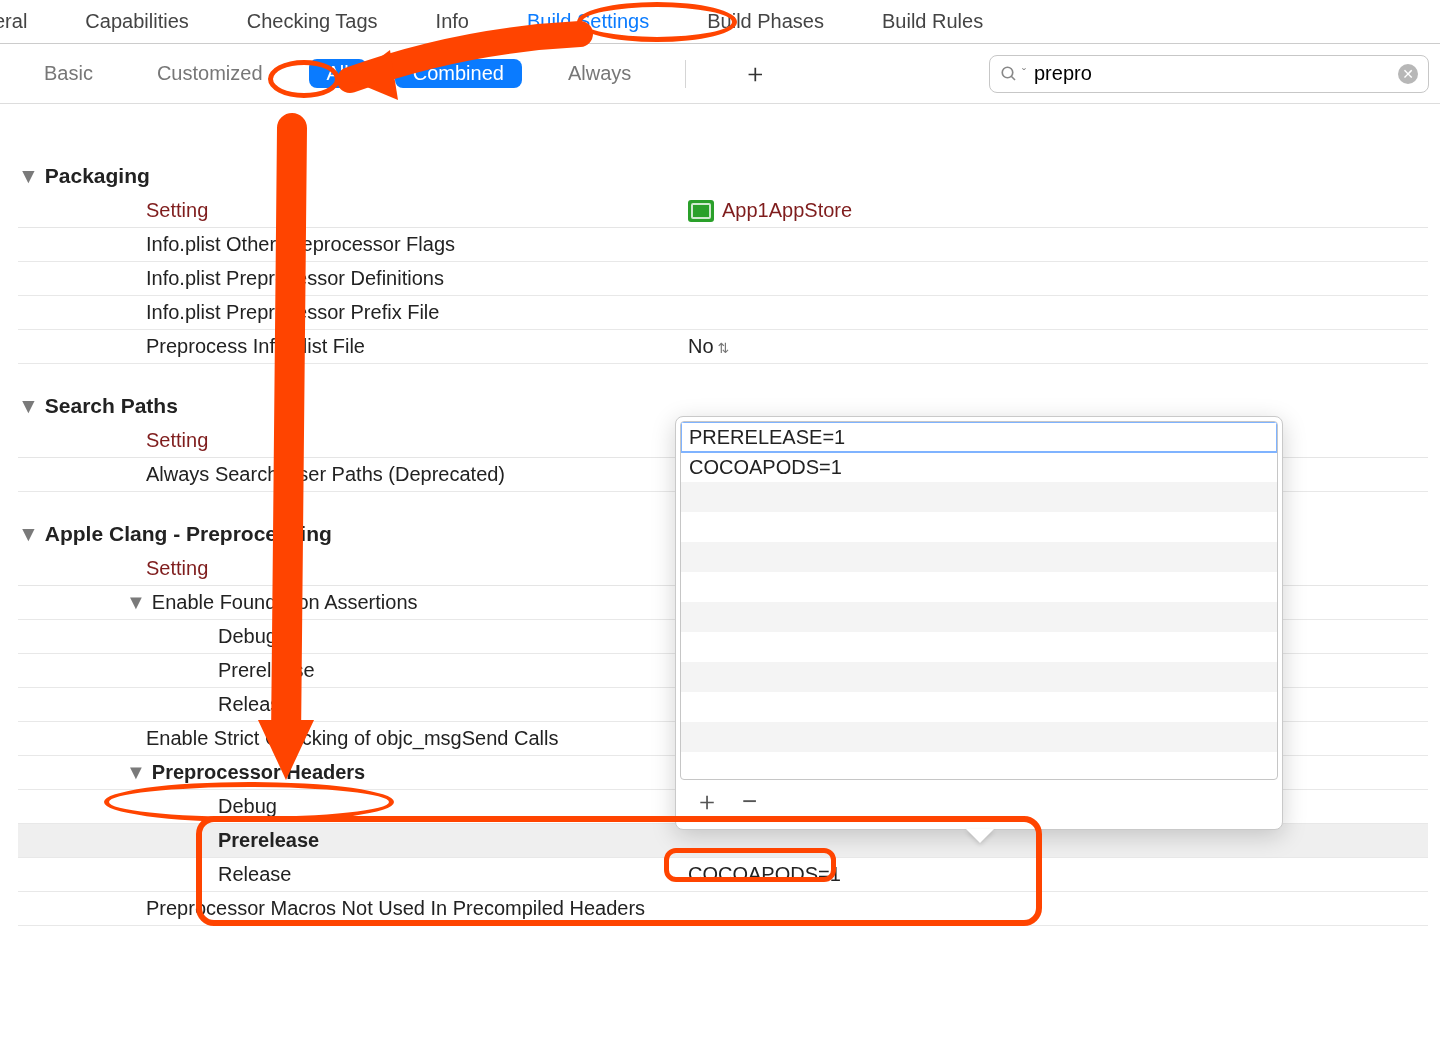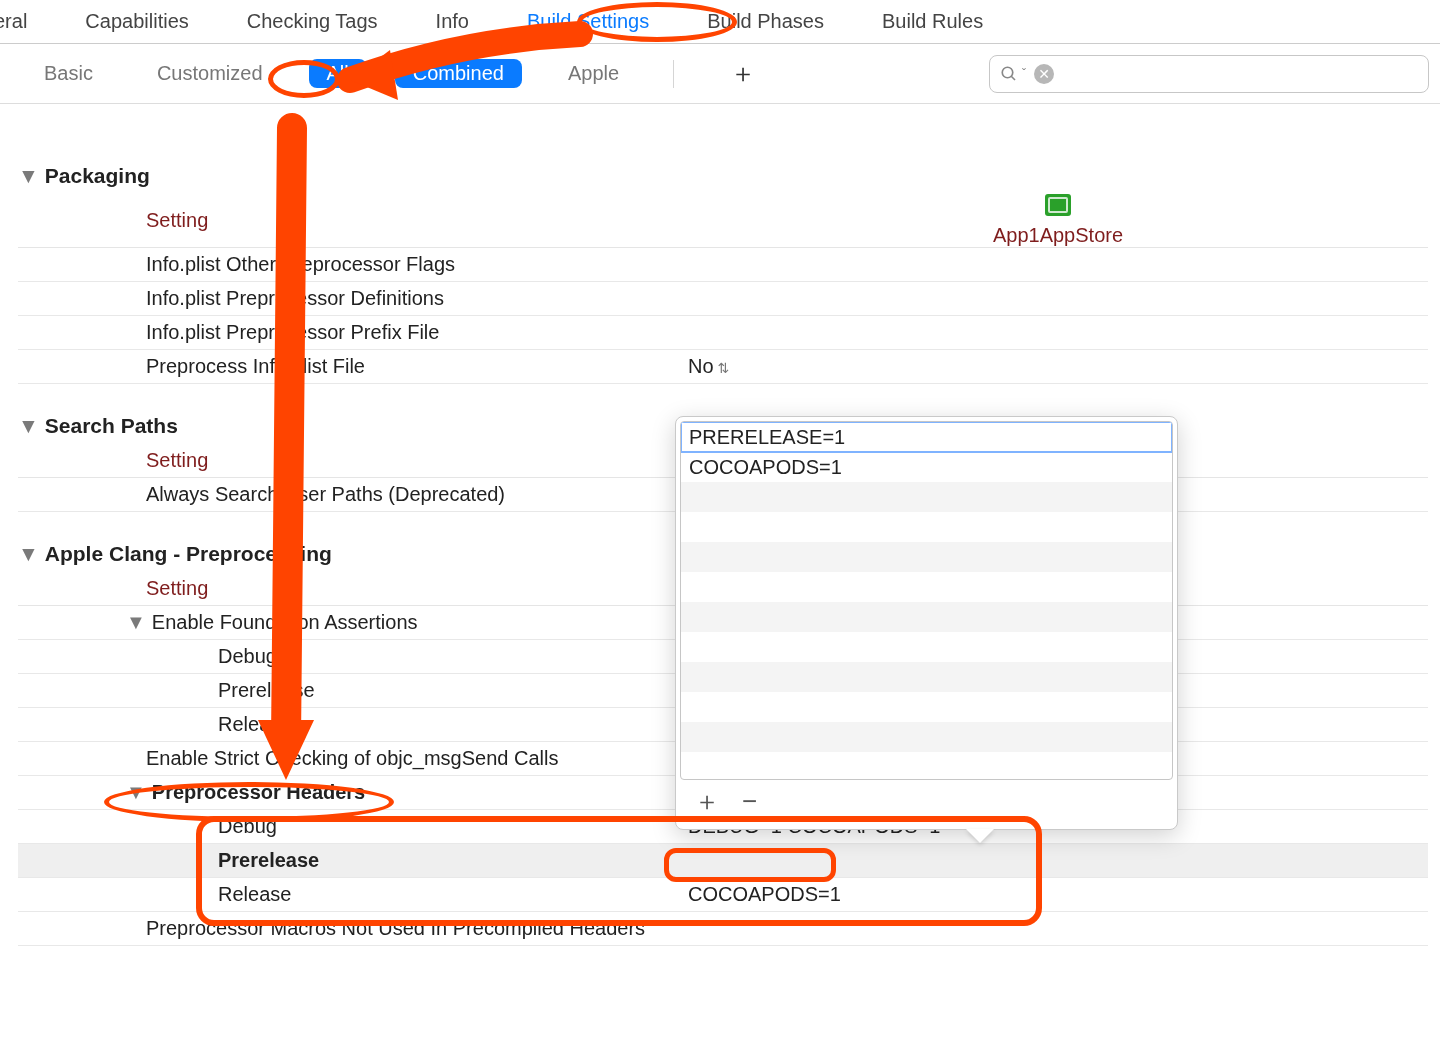--- a/index.html
+++ b/index.html
@@ -95,21 +95,21 @@
   .cols {
     display: grid;
     grid-template-columns: 660px 1fr;
     align-items: center;
     border-bottom: 1px solid #e8e8e8;
     min-height: 34px;
   }
   .cols.header .left, .cols.header .right { color:#7f1d1d; }
   .cols .left { padding-left: 128px; }
   .cols.indent2 .left { padding-left: 200px; }
-  .cols .right { padding-left: 10px; flex-direction: column; }
+  .cols .right { padding-left: 10px; }
   .cols.header { border-bottom: 1px solid #e5e5e5; min-height:34px; }
   .cols.header .right { display:flex; align-items:center; gap:8px; }
 
   .app-icon {
     width: 26px; height: 22px; background:#2aa02a;
     border-radius: 3px; display:inline-block;
     position: relative;
   }
   .app-icon::after {
     content:""; position:absolute; inset:3px; border:2px solid #cfe9cf; border-radius:2px;
@@ -127,21 +127,21 @@
   .row-bold .left, .row-bold .right { font-weight:700; font-size:20px; }
   .row-prerelease { background:#efefef; }
 
   .updown { color:#777; font-size:14px; margin-left:4px; }
 
   
   .popover {
     position: absolute;
     left: 675px;
     top: 416px;
-    width: 503px;
+    width: 608px;
     height: 414px;
     background: #fff;
     border: 1px solid #c9c9c9;
     border-radius: 8px;
     box-shadow: 0 6px 24px rgba(0,0,0,0.18);
     display:flex; flex-direction:column;
     z-index: 20;
   }
   .popover .list {
     flex:1; border:1px solid #c6c6c6; margin:4px; border-radius:4px;
@@ -193,31 +193,32 @@
   <span class="tab active">Build Settings</span>
   <span class="tab">Build Phases</span>
   <span class="tab">Build Rules</span>
 </div>
 
 <div class="filterbar">
   <span class="pill">Basic</span>
   <span class="pill">Customized</span>
   <span class="pill selected">All</span>
   <span class="pill selected">Combined</span>
-  <span class="pill">Apple</span>
+  <span class="pill">Always</span>
   <span class="vline"></span>
   <span class="plus">＋</span>
   <div class="searchbox">
     <span class="search-icon">
       <svg width="18" height="18" viewBox="0 0 24 24" fill="none" stroke="#888" stroke-width="2.2">
           <circle cx="10" cy="10" r="7"></circle>
           <line x1="20" y1="20" x2="15" y2="15"></line>
         </svg>
     </span>
     <span class="search-chev">ˇ</span>
+    <input type="text" value="prepro" style="">
     <span class="clear-icon">✕</span>
   </div>
 </div>
 
 <div class="body">
 
   <div class="section-hdr first">
     <span class="disclosure">▼</span>
     <span>Packaging</span>
   </div>

